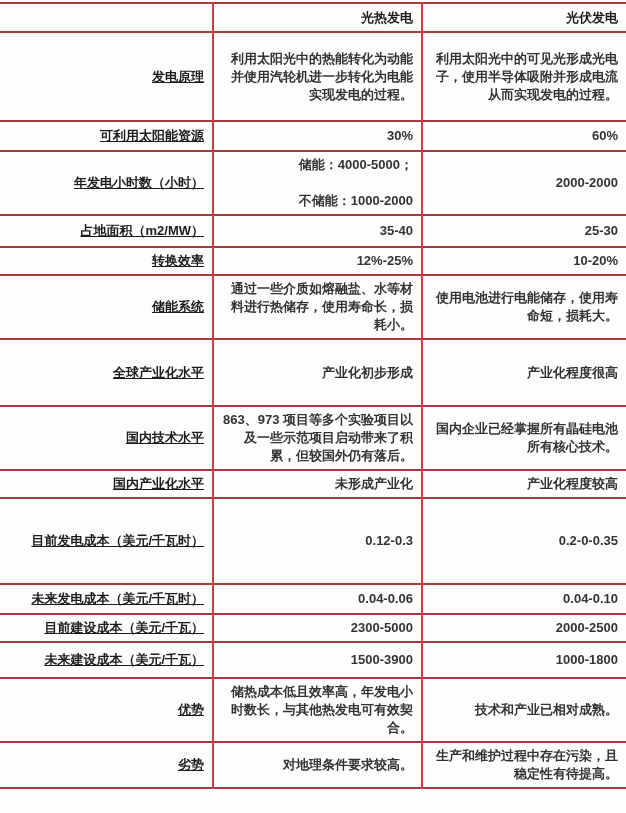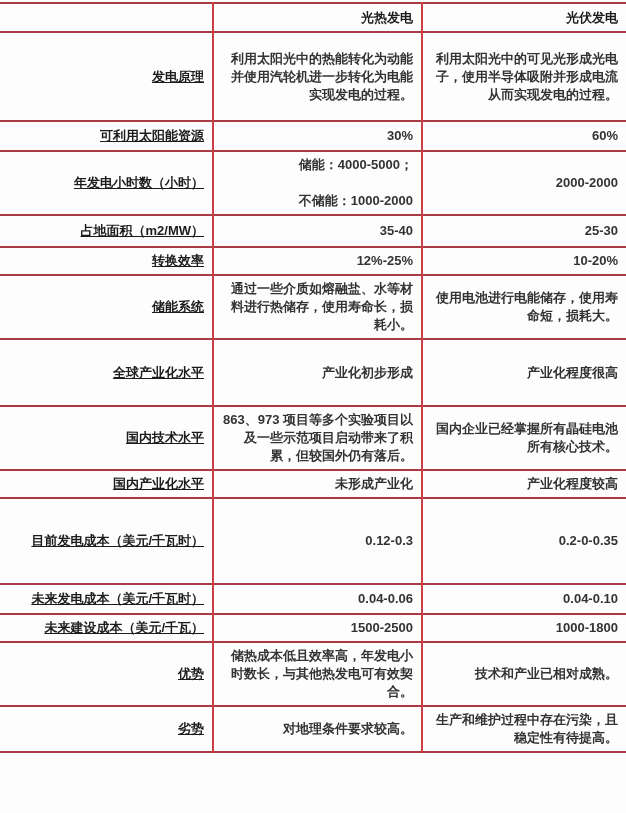--- a/index.html
+++ b/index.html
@@ -143,22 +143,27 @@
           <td class="label-cell">目前发电成本（美元/千瓦时）</td>
           <td class="value-cell">0.12-0.3</td>
           <td class="value-cell">0.2-0-0.35</td>
         </tr>
         <tr>
           <td class="label-cell">未来发电成本（美元/千瓦时）</td>
           <td class="value-cell">0.04-0.06</td>
           <td class="value-cell">0.04-0.10</td>
         </tr>
         <tr>
+          <td class="label-cell">目前建设成本（美元/千瓦）</td>
+          <td class="value-cell">2300-5000</td>
+          <td class="value-cell">2000-2500</td>
+        </tr>
+        <tr>
           <td class="label-cell">未来建设成本（美元/千瓦）</td>
-          <td class="value-cell">1500-2500</td>
+          <td class="value-cell">1500-3900</td>
           <td class="value-cell">1000-1800</td>
         </tr>
         <tr>
           <td class="label-cell">优势</td>
           <td class="value-cell">储热成本低且效率高，年发电小时数长，与其他热发电可有效契合。</td>
           <td class="value-cell">技术和产业已相对成熟。</td>
         </tr>
         <tr>
           <td class="label-cell">劣势</td>
           <td class="value-cell">对地理条件要求较高。</td>

